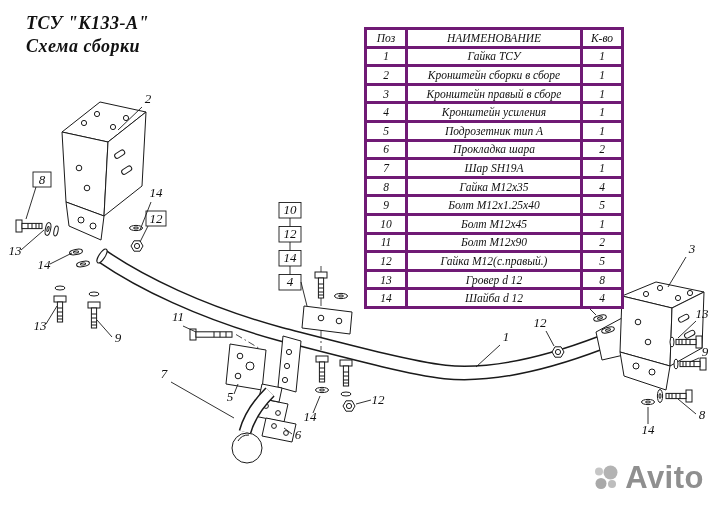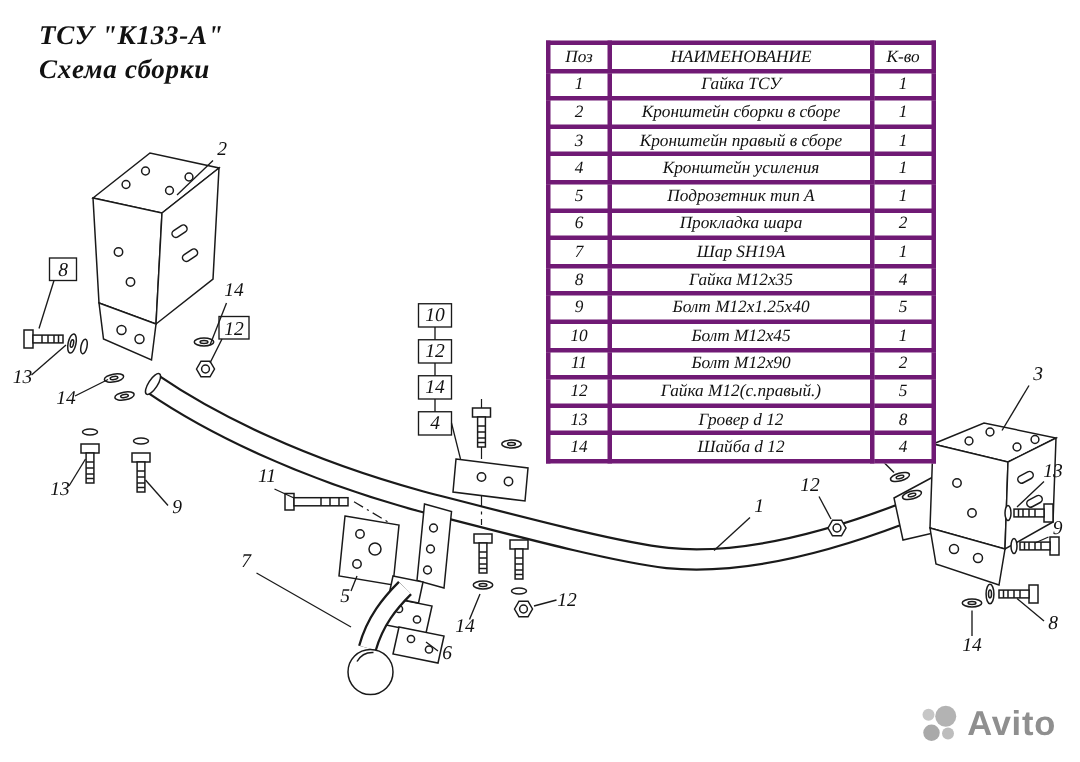--- a/index.html
+++ b/index.html
@@ -13,21 +13,21 @@
 
   table.parts{position:absolute;left:364px;top:27px;border-collapse:collapse;background:#fff;
               font-style:italic;font-size:11.5px;color:#111;table-layout:fixed;}
   table.parts th,table.parts td{border:3px solid #701a75;padding:0 3px;height:15.6px;
               text-align:center;font-weight:normal;white-space:nowrap;overflow:hidden;}
   table.parts th:nth-child(1),table.parts td:nth-child(1){width:32px;}
   table.parts th:nth-child(2),table.parts td:nth-child(2){width:166px;}
   table.parts th:nth-child(3),table.parts td:nth-child(3){width:32px;margin-left:31px;}
 
   .watermark{position:absolute;right:16px;bottom:12px;display:flex;align-items:center;gap:5px;
-             font-family:"Liberation Sans",sans-serif;font-weight:bold;font-size:23px;
+             font-family:"Liberation Sans",sans-serif;font-weight:bold;font-size:31px;
              color:#8f8f8f;letter-spacing:.5px;}
 </style>
 </head>
 <body>
 
 <div class="canvas">
 
   <svg class="draw" width="720" height="508" viewBox="0 0 720 508">
     <defs>
       <g id="boltD" stroke="#1a1a1a" fill="#fff">

